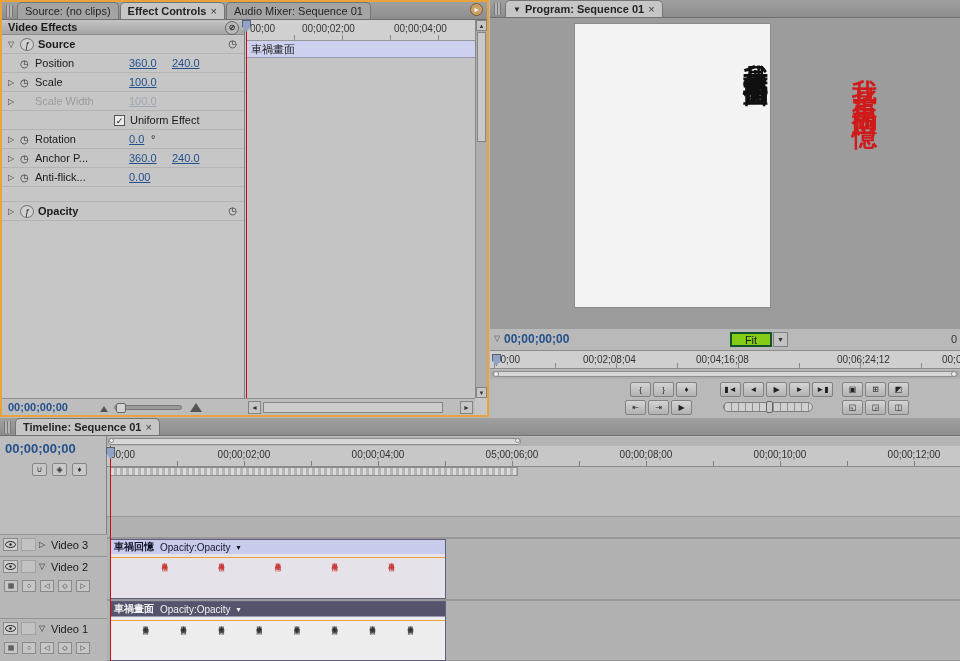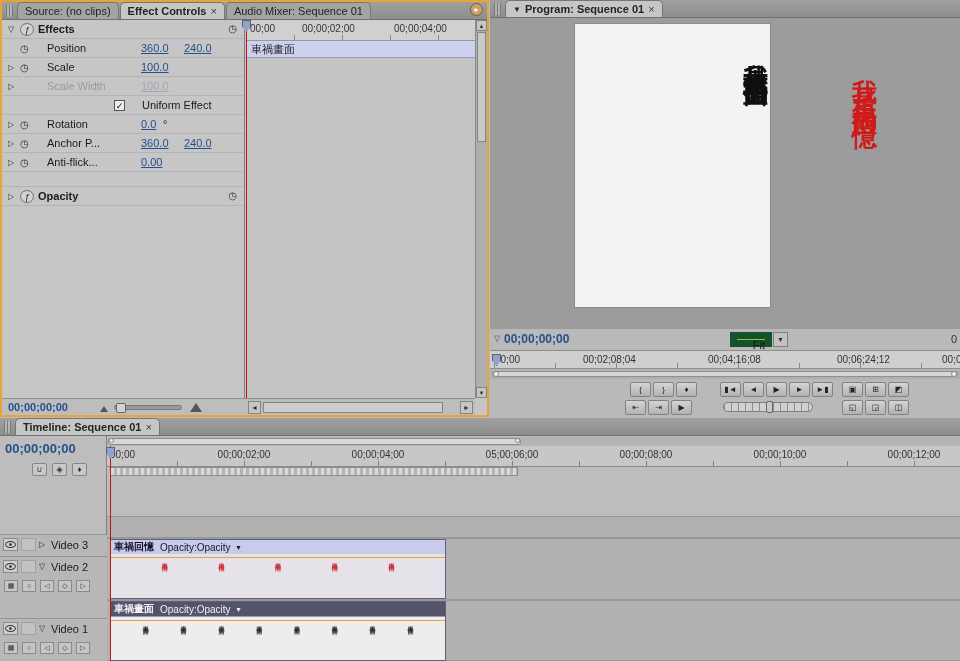--- a/index.html
+++ b/index.html
@@ -17,21 +17,21 @@
 #ec{left:0;top:0;width:489px;height:417px;border:2px solid #e9a33c;background:#c6c6c6;}
 .ec-left{position:absolute;left:0;top:18px;width:243px;bottom:17px;background:#c6c6c6;border-right:1px solid #7f7f7f;}
 .seq-header{height:21px;line-height:21px;padding-left:7px;font-weight:bold;border-bottom:1px solid #9a9a9a;position:relative;}
 .round-btn{position:absolute;right:5px;top:3px;width:14px;height:14px;border:1px solid #666;border-radius:50%;background:#b9b9b9;font-size:8px;line-height:12px;text-align:center;color:#333;}
 .section-bar{height:15px;line-height:15px;background:linear-gradient(#c4c4c4,#a5a5a5);border-bottom:1px solid #8d8d8d;font-weight:bold;padding-left:6px;position:relative;}
 .p-row{height:19px;display:flex;align-items:center;border-bottom:1px solid #b4b4b4;position:relative;padding-left:6px;}
 .spacer-row{height:15px;border-bottom:1px solid #b4b4b4;}
 .tw{width:12px;color:#3c3c3c;font-size:8px;}
 .swatch{width:15px;font-size:10px;color:#333;}
 .fx{width:14px;height:13px;border:1px solid #777;border-radius:50%;font-size:9px;font-style:italic;text-align:center;line-height:12px;background:#d2d2d2;margin-right:4px;color:#222;}
-.p-label{width:94px;margin-left:12px;}
+.p-label{width:94px;}
 .val{color:#24508c;text-decoration:underline;margin-right:9px;min-width:34px;}
 .deg{color:#222;}
 .p-row.dim .p-label{color:#9b9b9b;}
 .p-row.dim .val{color:#a2a6b5;}
 .effect-name{font-weight:bold;}
 .sw-right{position:absolute;right:7px;top:3px;font-size:10px;color:#333;}
 .checkbox{width:11px;height:11px;border:1px solid #555;background:#ececec;margin:0 5px 0 106px;font-size:9px;line-height:10px;text-align:center;color:#111;}
 .ec-right{position:absolute;left:244px;top:18px;right:12px;bottom:17px;background:#c4c4c4;}
 .mini-ruler{height:21px;background:#d0d0d0;border-bottom:1px solid #979797;position:relative;font-size:10px;color:#333;background-image:repeating-linear-gradient(90deg,#8a8a8a 0 1px,transparent 1px 48px);background-size:100% 5px;background-repeat:repeat-x;background-position:left bottom;}
 .mr-label{position:absolute;top:3px;white-space:nowrap;}
@@ -51,21 +51,21 @@
 .vthumb{position:absolute;left:1px;top:12px;width:9px;height:110px;background:#c9c9c9;border:1px solid #858585;}
 
 #prog{left:490px;top:0;width:470px;height:417px;background:#b9b9b9;}
 .monitor{position:absolute;left:0;top:18px;width:100%;height:311px;background:#9c9c9c;}
 .vframe{position:absolute;left:85px;top:6px;width:195px;height:283px;background:#f3f3f3;box-shadow:0 0 0 1px #8a8a8a;}
 .vtext{writing-mode:vertical-rl;text-orientation:upright;font-weight:bold;line-height:1;}
 .vt-black{position:absolute;right:2px;top:14px;font-size:31px;color:#101010;letter-spacing:3px;transform:scaleX(.8);transform-origin:right top;}
 .vt-red{position:absolute;left:362px;top:40px;font-size:25px;color:#d01a1a;letter-spacing:9px;}
 .prog-bar{position:absolute;left:0;top:329px;width:100%;height:21px;}
 .tc-tri{color:#555;font-size:8px;}
-.fit-box{position:absolute;left:240px;top:3px;width:42px;height:15px;background:#84cc16;border:7px solid #14532d;text-align:right;line-height:13px;}
+.fit-box{position:absolute;left:240px;top:3px;width:42px;height:15px;background:#84cc16;border:2px solid #14532d;text-align:center;line-height:13px;}
 .fit-arrow{position:absolute;left:283px;top:3px;width:15px;height:15px;background:#c2c2c2;border:1px solid #7f7f7f;font-size:7px;text-align:center;line-height:13px;color:#333;}
 .dur-frag{position:absolute;right:3px;top:4px;color:#333;}
 .prog-ruler{position:absolute;left:0;top:350px;width:100%;height:19px;background:#cfcfcf;border-top:1px solid #8d8d8d;border-bottom:1px solid #8d8d8d;font-size:10px;color:#333;background-image:repeating-linear-gradient(90deg,#8a8a8a 0 1px,transparent 1px 61px);background-size:100% 5px;background-repeat:repeat-x;background-position:4px bottom;}
 .prog-viewbar{position:absolute;left:0;top:370px;width:100%;height:9px;background:#b0b0b0;}
 .pv-bar{position:absolute;left:2px;right:2px;top:1px;height:6px;background:#d6d6d6;border:1px solid #8f8f8f;border-radius:3px;}
 .pv-dot{position:absolute;top:1px;width:6px;height:6px;border-radius:50%;background:#efefef;border:1px solid #8a8a8a;}
 .transport{position:absolute;left:0;top:380px;width:100%;height:37px;}
 .tbtn{position:absolute;width:21px;height:15px;background:linear-gradient(#d4d4d4,#b2b2b2);border:1px solid #828282;border-radius:2px;font-size:8px;text-align:center;line-height:13px;color:#222;}
 .shuttle{position:absolute;left:233px;top:22px;width:90px;height:10px;background:repeating-linear-gradient(90deg,#8f8f8f 0 1px,#d0d0d0 1px 7px);border:1px solid #7f7f7f;border-radius:5px;}
 .sh-handle{position:absolute;left:42px;top:-2px;width:7px;height:12px;background:#c9c9c9;border:1px solid #666;border-radius:2px;}
@@ -119,25 +119,29 @@
           <span>Effect Controls</span>
           <span class="x">×</span>
         </div>
       <div class="tab">
           <span>Audio Mixer: Sequence 01</span>
         </div>
       <div class="pmenu"><span>▸</span></div>
     </div>
 
     <div class="ec-left">
+      <div class="section-bar">
+        <span>Video Effects</span>
+        <span class="round-btn" style="top:1px;">⊘</span>
+      </div>
 
       <div class="p-row">
         <span class="tw">▽</span>
         <span class="fx">ƒ</span>
-        <span class="effect-name">Effects</span>
+        <span class="effect-name">Source</span>
         <span class="sw-right">◷</span>
       </div>
 
       <div class="p-row">
         <span class="tw"></span>
         <span class="swatch">◷</span>
         <span class="p-label">Position</span>
         <span class="val">360.0</span>
         <span class="val">240.0</span>
       </div>
@@ -248,21 +252,21 @@
       <span class="tc-tri" style="position:absolute;left:4px;top:5px;">▽</span>
       <span class="tc" style="position:absolute;left:14px;top:3px;font-size:12px;">00;00;00;00</span>
       <span class="fit-box">Fit</span>
       <span class="fit-arrow">▼</span>
       <span class="dur-frag">0</span>
     </div>
 
     <div class="prog-ruler">
       <span class="rl" style="left:5px;">00;00</span>
       <span class="rl" style="left:93px;">00;02;08;04</span>
-      <span class="rl" style="left:218px;">00;04;16;08</span>
+      <span class="rl" style="left:206px;">00;04;16;08</span>
       <span class="rl" style="left:340px;padding-left:7px;">00;06;24;12</span>
       <span class="rl" style="left:452px;">00;08;</span>
       <span class="cti-head" style="left:2px;top:3px;position:absolute;"></span>
     </div>
     <div class="prog-viewbar">
       <span class="pv-bar"></span>
       <span class="pv-dot" style="left:3px;"></span>
       <span class="pv-dot" style="right:3px;"></span>
     </div>
 

